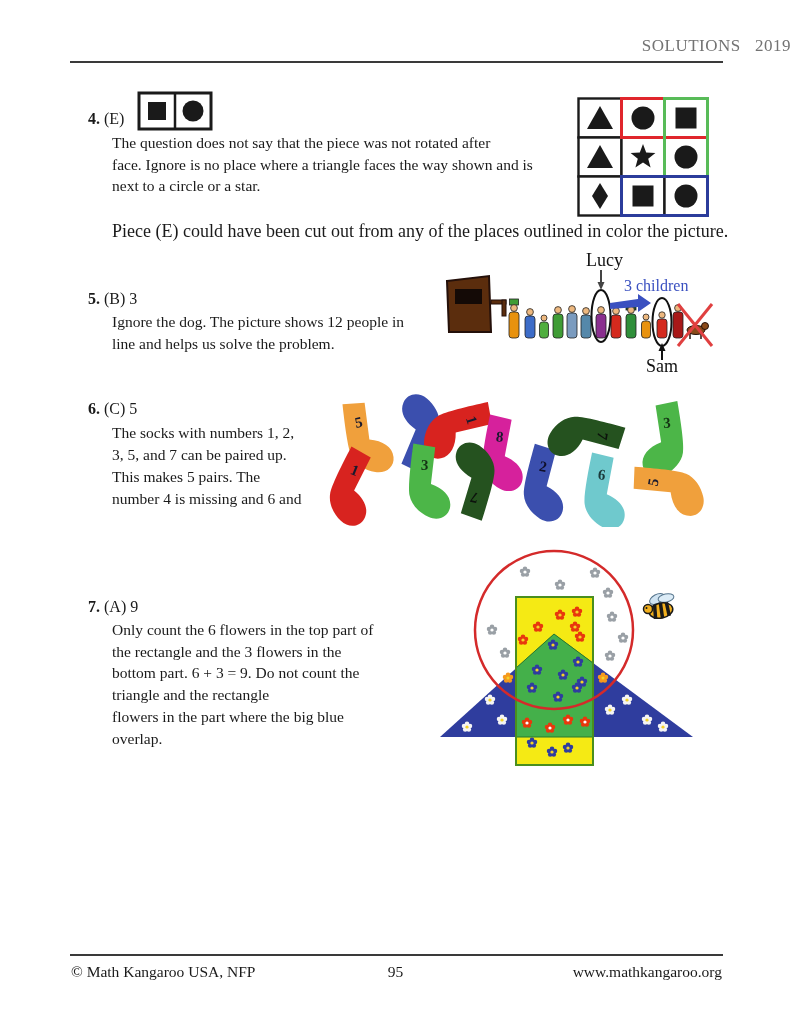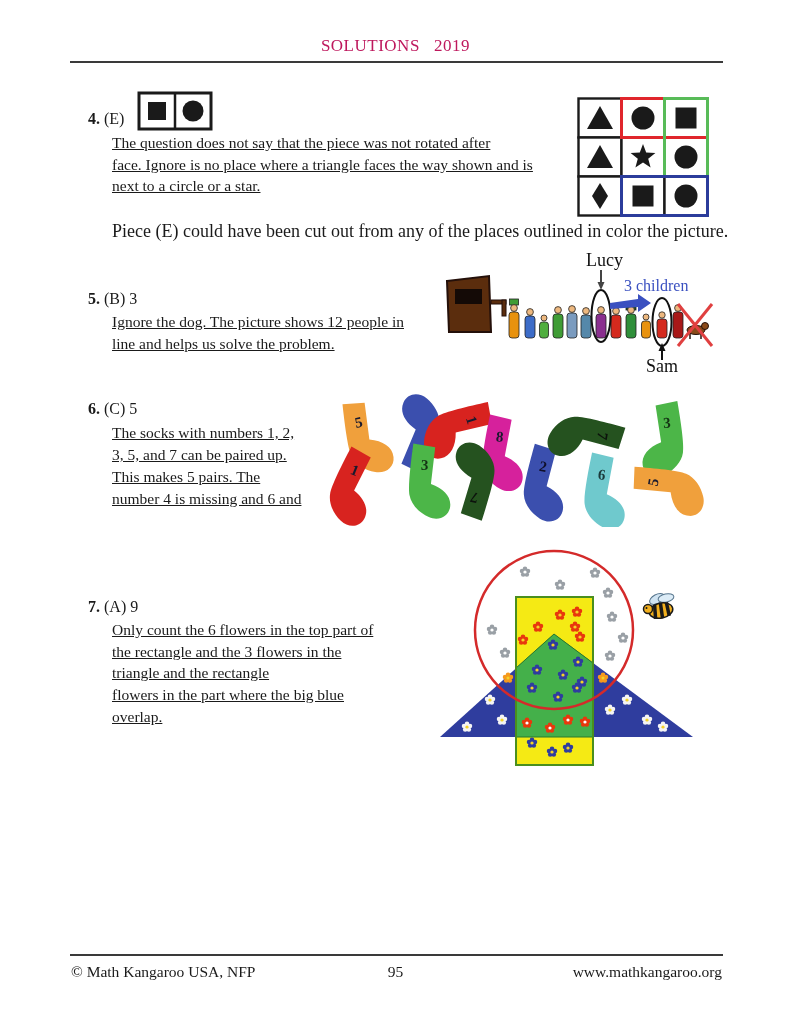--- a/index.html
+++ b/index.html
@@ -2,28 +2,28 @@
 <html><head>
 <meta charset="utf-8">
 <style>
   html,body{margin:0;padding:0;background:#e8e8e8;}
   .page{
     position:relative;width:791px;height:1024px;background:#ffffff;
     font-family:"Liberation Serif", serif;color:#1a1a1a;overflow:hidden;
     margin:0 auto;
   }
   .hdr-title{
-    position:absolute;top:36px;left:0;width:100%;text-align:center;
-    font-size:17px;letter-spacing:.5px;white-space:pre;color:#be185d;
+    position:absolute;top:36px;left:0;width:100%;text-align:right;
+    font-size:17px;letter-spacing:.5px;white-space:pre;color:#737373;
   }
   .rule{position:absolute;left:70px;width:653px;height:1.5px;background:#3a3a3a;}
   .prob-head{position:absolute;font-size:16px;white-space:nowrap;}
   .prob-head .pnum{font-weight:bold;}
   .body-block{position:absolute;font-size:15.5px;}
-  .body-block .tline{line-height:21.7px;white-space:nowrap;text-decoration:underline;}
+  .body-block .tline{line-height:21.7px;white-space:nowrap;}
   .body-block.lh22 .tline{line-height:22px;}
   .closing{position:absolute;font-size:18px;white-space:nowrap;}
   .figure{position:absolute;}
   .footer-left{position:absolute;top:963px;left:71px;font-size:15.5px;}
   .footer-page{position:absolute;top:963px;left:0;width:100%;text-align:center;font-size:15.5px;}
   .footer-right{position:absolute;top:963px;right:69px;font-size:15.5px;}
   svg text{font-family:"Liberation Serif", serif;}
 </style>
 </head>
 <body>
@@ -257,20 +257,21 @@
     </g>
   </svg>
 
   <div class="prob-head" style="left:88px;top:598px;">
     <span class="pnum">7.</span>
     <span>(A) 9</span>
   </div>
   <div class="body-block" style="left:112px;top:619px;">
     <div class="tline">Only count the 6 flowers in the top part of</div>
     <div class="tline">the rectangle and the 3 flowers in the</div>
+    <div class="tline">bottom part. 6 + 3 = 9. Do not count the</div>
     <div class="tline">triangle and the rectangle</div>
     <div class="tline">flowers in the part where the big blue</div>
     <div class="tline">overlap.</div>
   </div>
 
   <svg class="figure" style="left:435px;top:545px;" width="275" height="230" viewBox="0 0 275 230">
     <defs>
       <g id="flwW">
           <circle cx="0" cy="-3.1" r="2.3"></circle>
           <circle cx="2.95" cy="-0.95" r="2.3"></circle>

